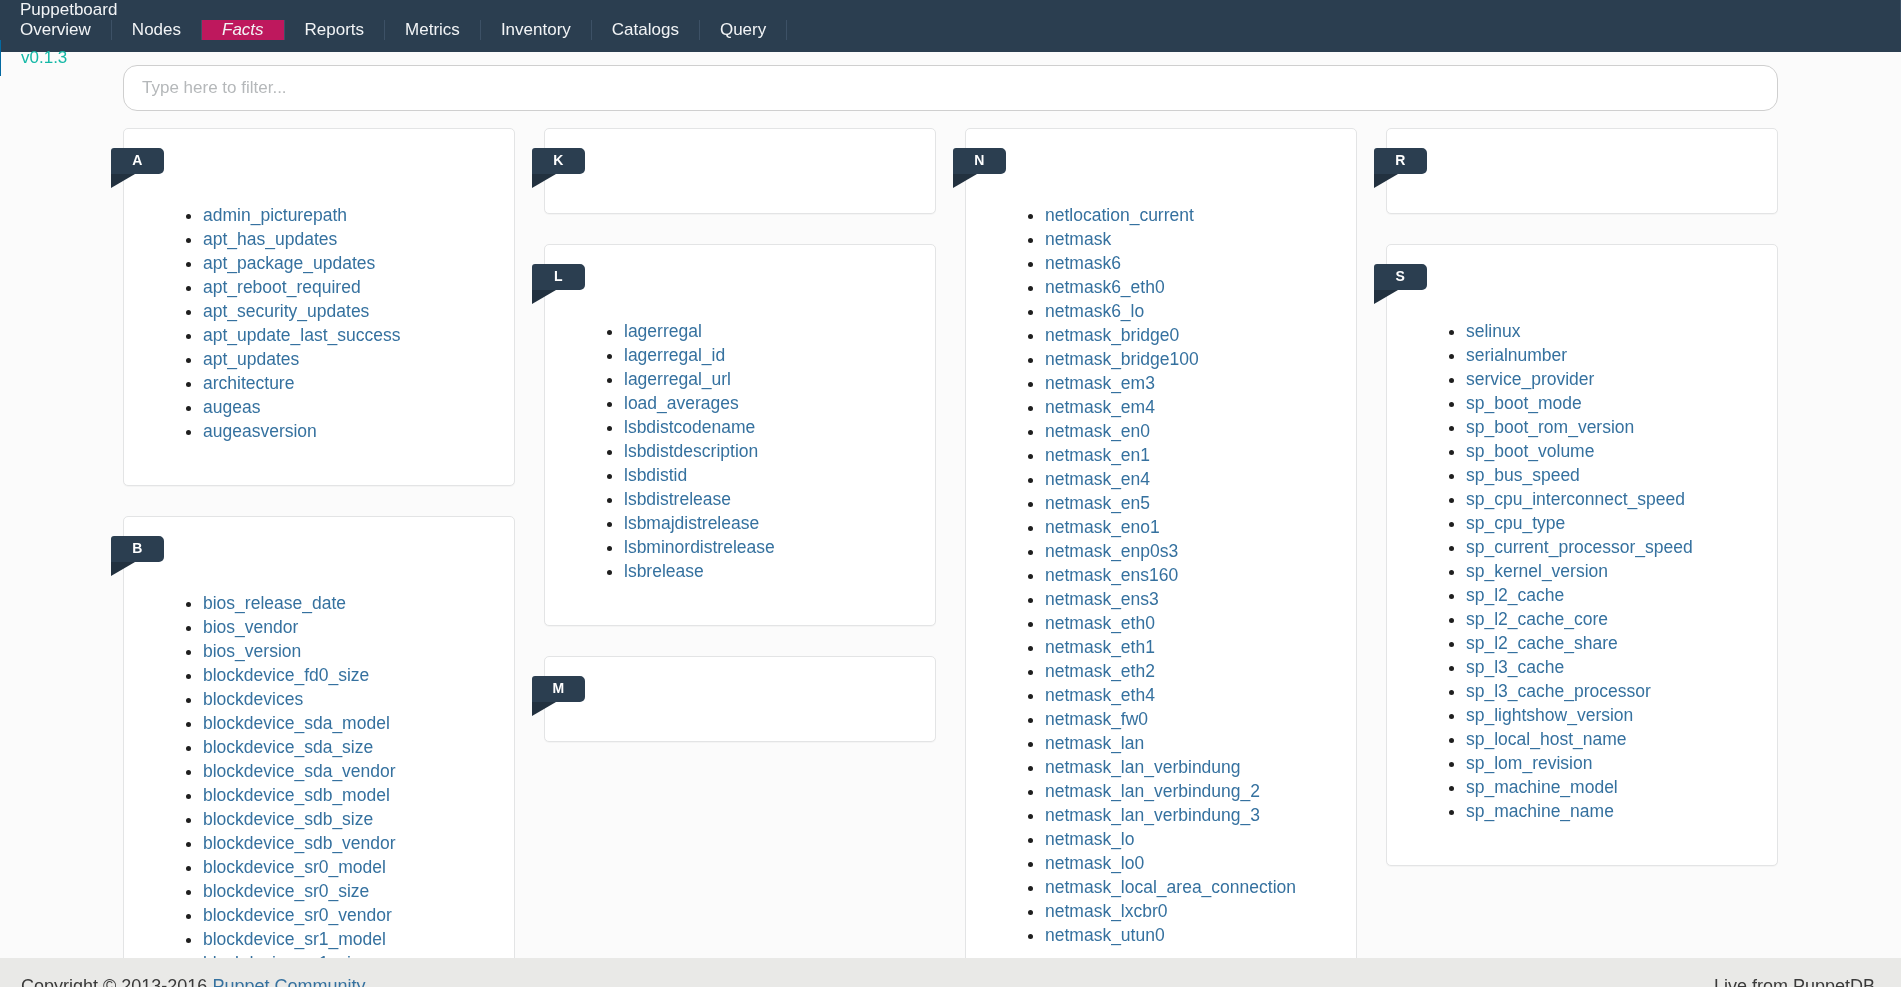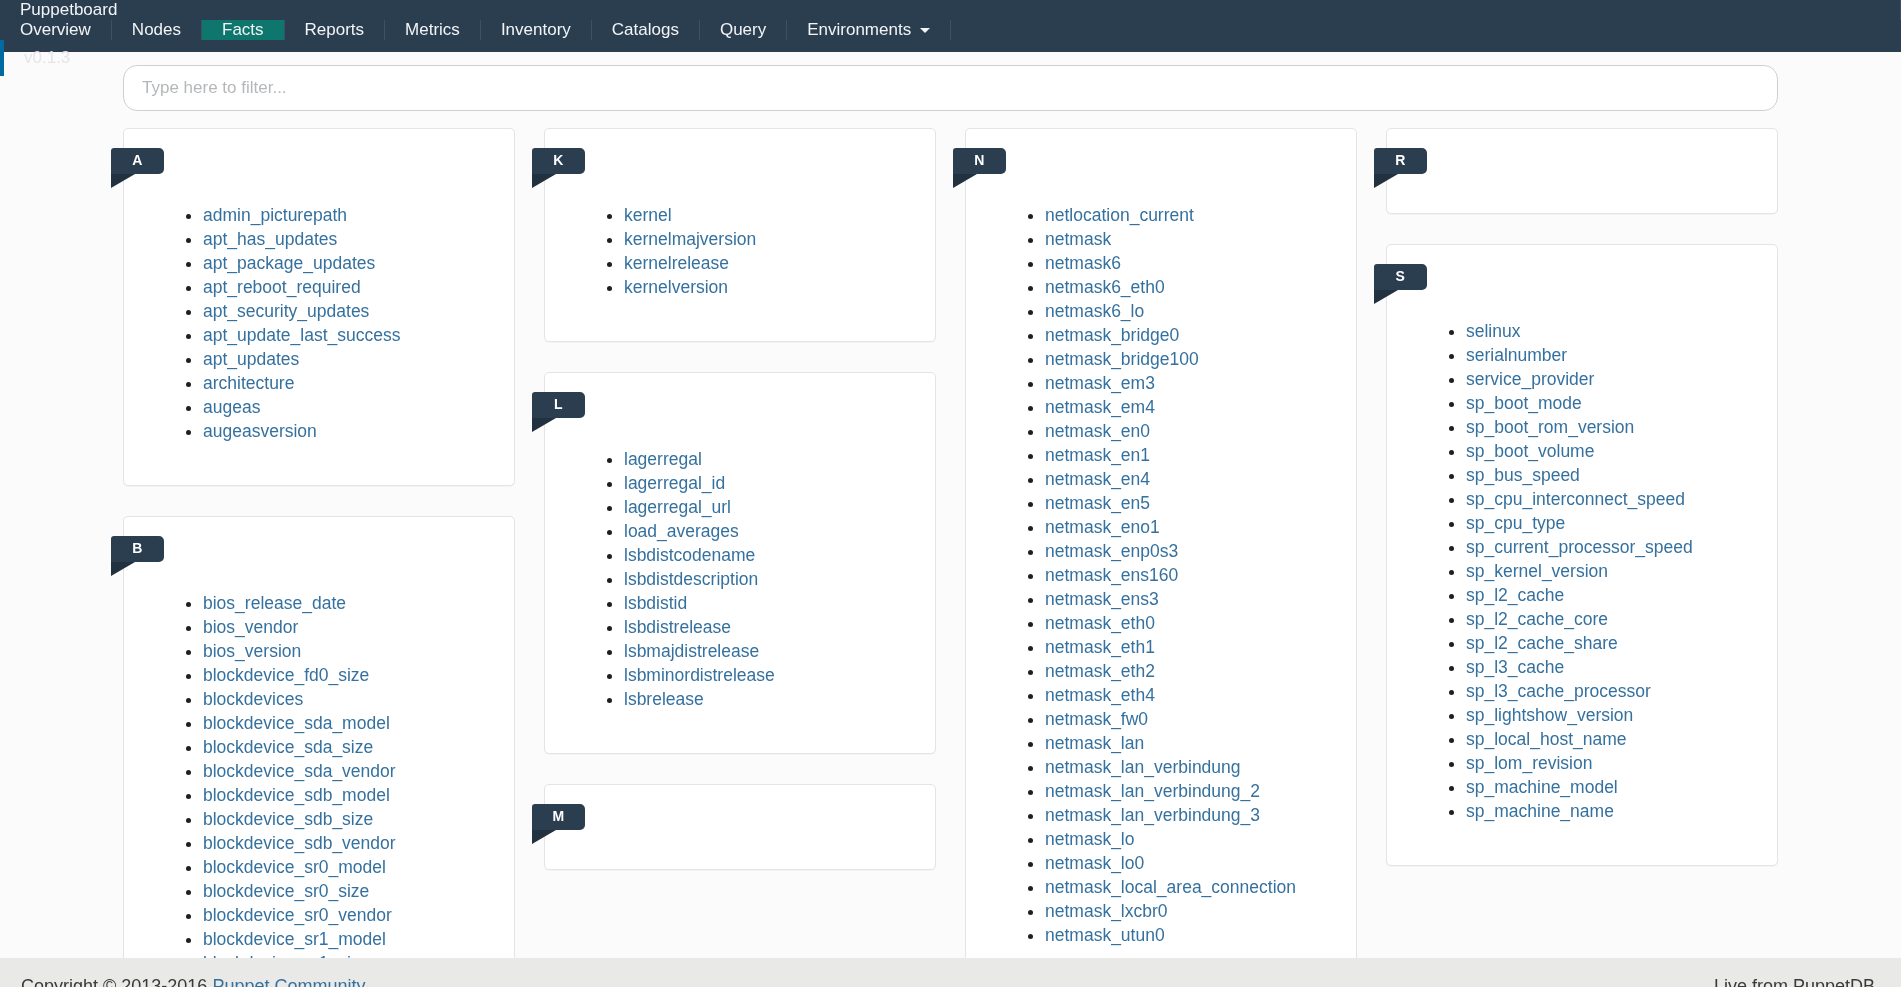--- a/index.html
+++ b/index.html
@@ -9,30 +9,30 @@
   }
   
   .navbar{
     position:absolute;top:0;left:0;right:0;height:52px;background:#2b3e50;
     display:flex;align-items:stretch;z-index:20;color:#f2f4f6;font-size:17px;flex-direction:column;
   }
   .nav-item{
     display:flex;align-items:center;padding:0 20px;cursor:pointer;
     border-right:1px solid #3d5166;white-space:nowrap;
   }
-  .nav-item.active{background:#0f766e;}
+  .nav-item.active{background:#be185d;font-style:italic;}
   .caret{
     display:inline-block;width:0;height:0;margin-left:9px;
     border-left:5px solid transparent;border-right:5px solid transparent;
     border-top:5px solid #f2f4f6;
   }
   .nav-spacer{flex:1;}
   .nav-version{
     display:flex;align-items:center;padding:8px 20px;
-    border-left:4px solid #0369a1;color:#e5e5e5;
+    border-left:1px solid #0369a1;color:#14b8a6;
   }
   
   .filter-wrap{position:absolute;top:65px;left:123px;width:1655px;z-index:5;}
   .filter-input{
     width:100%;height:46px;box-sizing:border-box;border:1px solid #cfcfcf;
     border-radius:14px;padding:0 18px;font-size:17px;color:#555;background:#fff;
     font-family:"Liberation Sans",sans-serif;outline:none;
   }
   .filter-input::placeholder{color:#b5b8ba;opacity:1;}
   
@@ -89,24 +89,20 @@
         <span>Metrics</span>
       </div>
       <div class="nav-item">
         <span>Inventory</span>
       </div>
       <div class="nav-item">
         <span>Catalogs</span>
       </div>
       <div class="nav-item">
         <span>Query</span>
-      </div>
-      <div class="nav-item">
-        <span>Environments</span>
-        <span class="caret"></span>
       </div>
     </div>
   <div class="nav-spacer"></div>
   <div class="nav-version">v0.1.3</div>
 </nav>
 
 <div class="filter-wrap">
   <input class="filter-input" type="text" placeholder="Type here to filter..." style="">
 </div>
 
@@ -145,26 +141,20 @@
           <li><a href="#">blockdevice_sr0_size</a></li>
           <li><a href="#">blockdevice_sr0_vendor</a></li>
           <li><a href="#">blockdevice_sr1_model</a></li>
           <li><a href="#">blockdevice_sr1_size</a></li>
         </ul>
       </section>
     </div>
     <div class="fact-column">
       <section class="panel">
         <div class="corner-tag">K</div>
-        <ul class="fact-list">
-          <li><a href="#">kernel</a></li>
-          <li><a href="#">kernelmajversion</a></li>
-          <li><a href="#">kernelrelease</a></li>
-          <li><a href="#">kernelversion</a></li>
-        </ul>
       </section>
       <section class="panel">
         <div class="corner-tag">L</div>
         <ul class="fact-list">
           <li><a href="#">lagerregal</a></li>
           <li><a href="#">lagerregal_id</a></li>
           <li><a href="#">lagerregal_url</a></li>
           <li><a href="#">load_averages</a></li>
           <li><a href="#">lsbdistcodename</a></li>
           <li><a href="#">lsbdistdescription</a></li>

